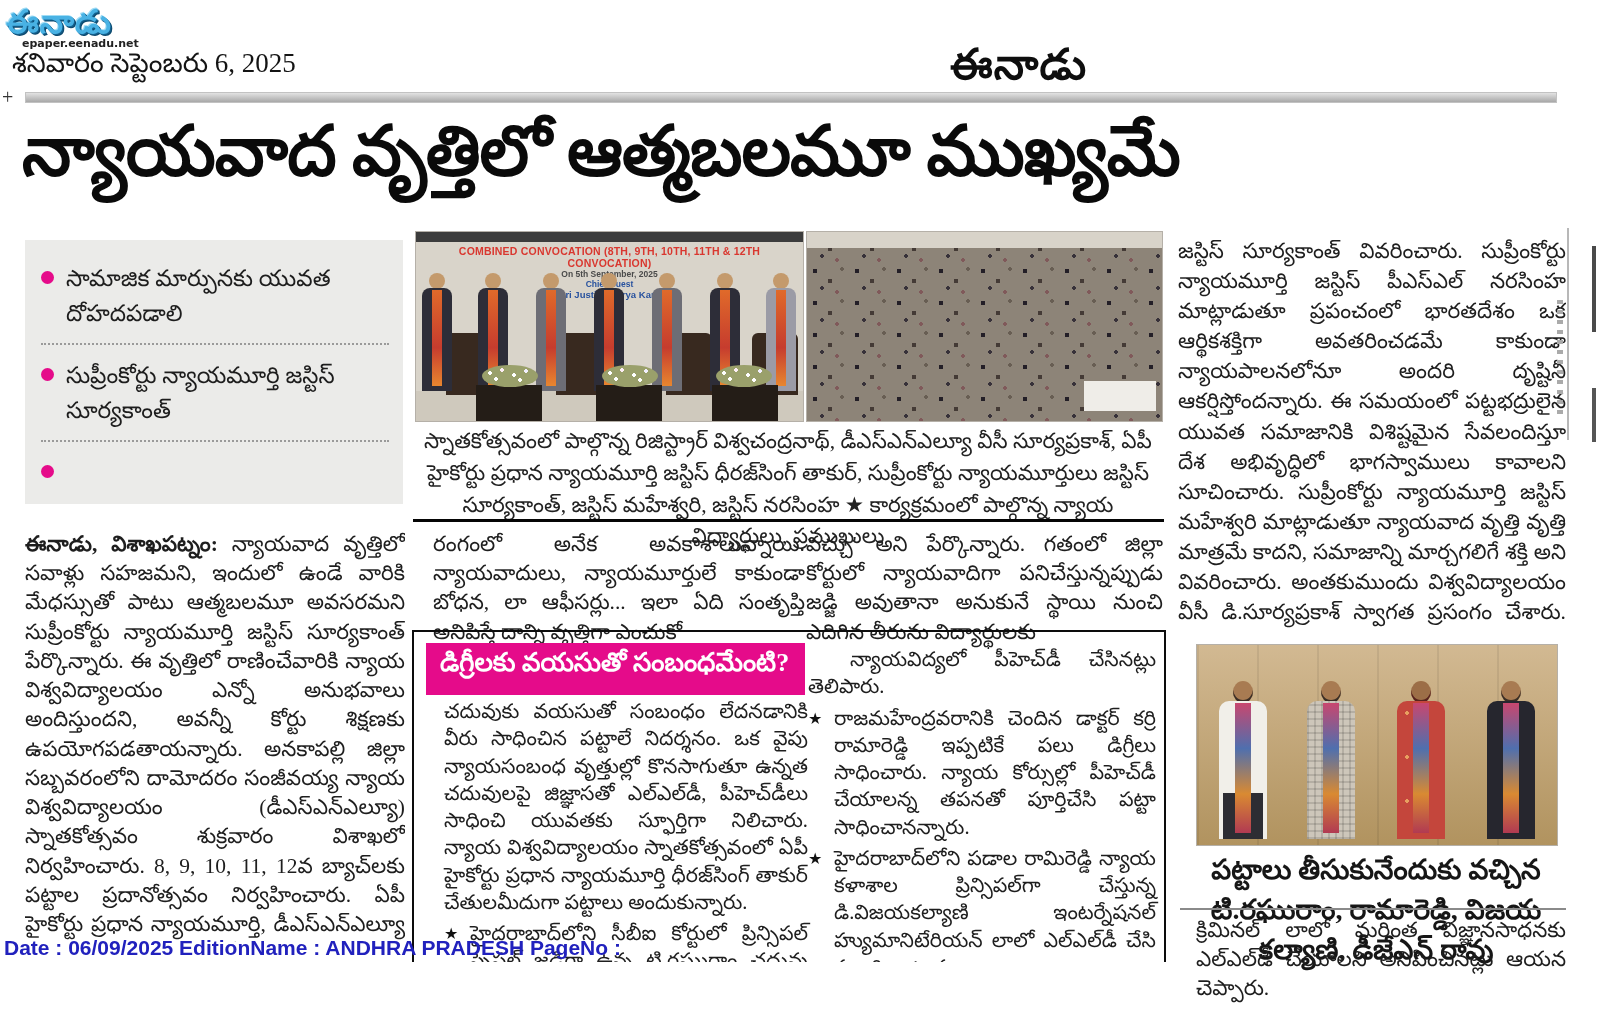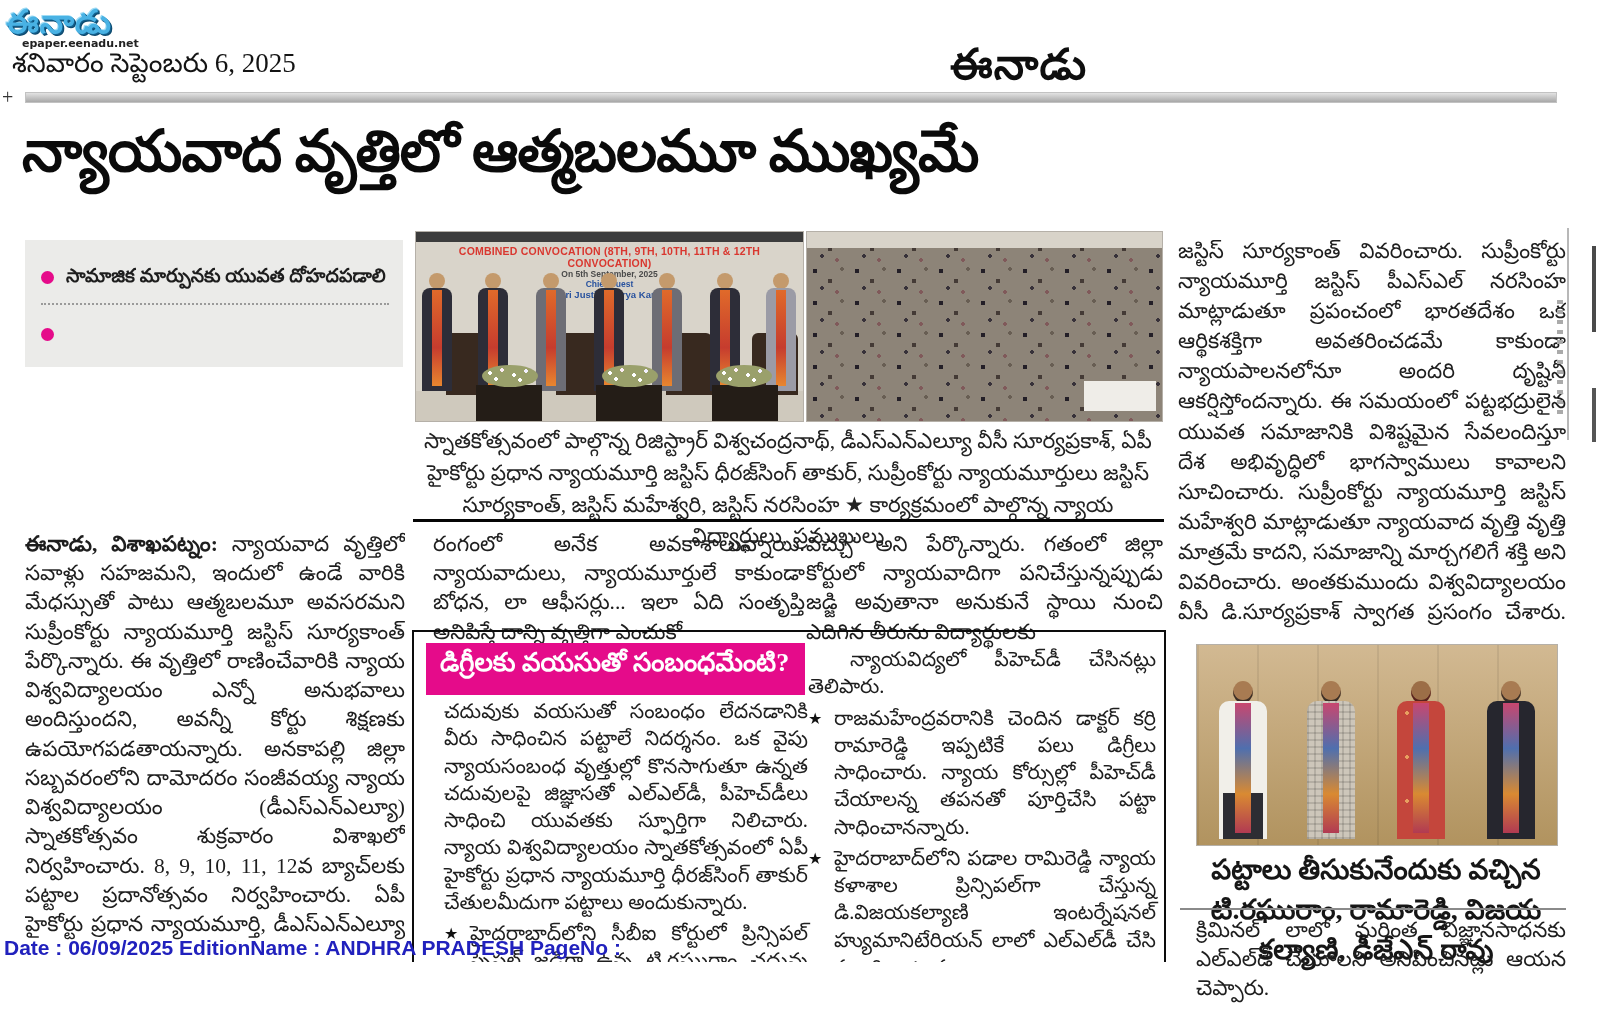--- a/index.html
+++ b/index.html
@@ -15,29 +15,29 @@
         letter-spacing:1px;font-family:"DejaVu Sans",sans-serif;}
   .logo-sub{left:22px;top:37px;font-size:11px;font-weight:bold;color:#222;
             font-family:"DejaVu Sans",sans-serif;}
   .date-line{left:12px;top:48px;font-size:27px;color:#141414;}
   .masthead{left:950px;top:40px;font-size:43px;font-weight:bold;color:#0e0e0e;letter-spacing:1px;}
   .header-bar{left:25px;top:92px;width:1530px;height:9px;
               background:linear-gradient(#e2e2e2,#a8a8a8);border:1px solid #c2c2c2;}
   .plus-mark{left:2px;top:86px;font-size:20px;color:#333;}
 
   
-  .headline{left:22px;top:98px;width:1320px;font-size:58px;font-weight:bold;color:#0a0a0a;
+  .headline{left:22px;top:98px;width:1320px;font-size:70px;font-weight:bold;color:#0a0a0a;
             line-height:108px;letter-spacing:-1px;white-space:nowrap;}
 
   
   .sidebar{left:25px;top:240px;width:348px;background:#ebebe9;padding:16px 14px 14px 16px;}
   .sidebar-item{display:flex;gap:12px;align-items:flex-start;padding:6px 0 12px 0;}
   .sidebar-item + .sidebar-item{border-top:2px dotted #9a9a9a;padding-top:14px;}
   .bullet-dot{width:13px;height:13px;border-radius:50%;background:#e50b8a;flex:0 0 13px;margin-top:9px;}
-  .sidebar-text{font-size:19px;line-height:1.5;color:#1d1d1d;font-weight:bold;}
+  .sidebar-text{font-size:23px;line-height:1.5;color:#1d1d1d;font-weight:normal;}
 
   
   .photo{border:1px solid #b5b0a8;overflow:hidden;}
   .photo-stage{left:415px;top:231px;width:387px;height:189px;background:#d9d4ca;}
   .stage-topband{position:absolute;left:0;top:0;width:100%;height:10px;background:#3c3c3c;}
   .stage-banner{position:absolute;left:0;top:13px;width:100%;text-align:center;}
   .banner-l1{font-size:10.5px;font-weight:bold;color:#d9372f;letter-spacing:.2px;
              font-family:"Liberation Sans",sans-serif;}
   .banner-l2{font-size:8.5px;font-weight:bold;color:#4a4a4a;font-family:"Liberation Sans",sans-serif;}
   .banner-l3{font-size:8.5px;font-weight:bold;color:#27519e;font-family:"Liberation Sans",sans-serif;}
@@ -139,20 +139,24 @@
 
 <div class="abs headline">న్యాయవాద వృత్తిలో ఆత్మబలమూ ముఖ్యమే</div>
 
 <div class="abs sidebar">
   <div class="sidebar-item">
     <span class="bullet-dot"></span>
     <span class="sidebar-text">సామాజిక మార్పునకు యువత దోహదపడాలి</span>
   </div>
   <div class="sidebar-item">
     <span class="bullet-dot"></span>
+    <span class="sidebar-text">సుప్రీంకోర్టు న్యాయమూర్తి జస్టిస్ సూర్యకాంత్</span>
+  </div>
+  <div class="sidebar-item">
+    <span class="bullet-dot"></span>
   </div>
 </div>
 
 <div class="abs photo photo-stage">
   <div class="stage-topband"></div>
   <div class="stage-banner">
     <div class="banner-l1">COMBINED CONVOCATION (8TH, 9TH, 10TH, 11TH &amp; 12TH CONVOCATION)</div>
     <div class="banner-l2">On 5th September, 2025</div>
     <div class="banner-l3">Chief Guest</div>
     <div class="banner-l4">Sri Justice Surya Kant</div>

